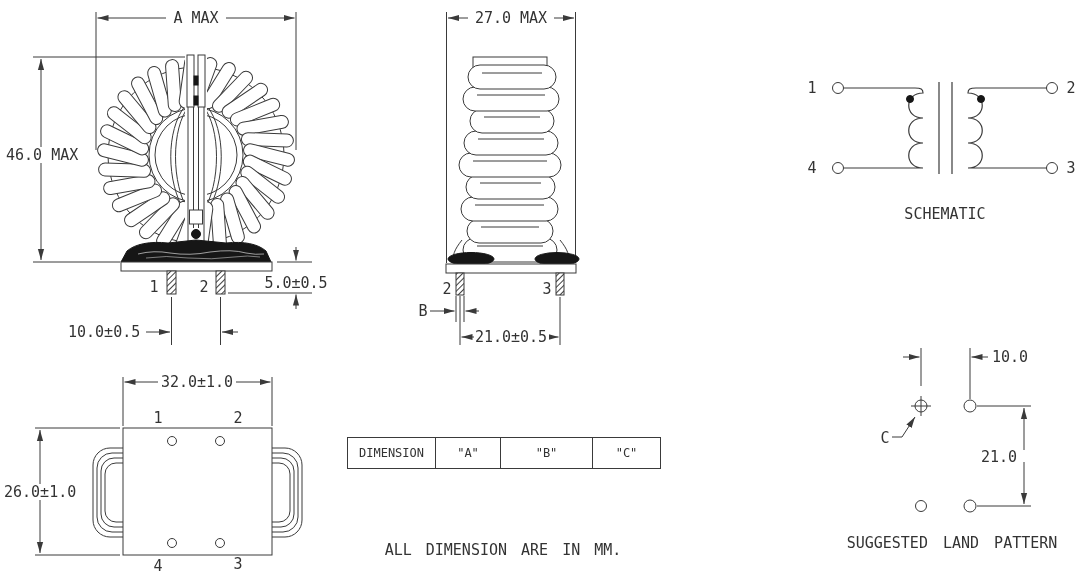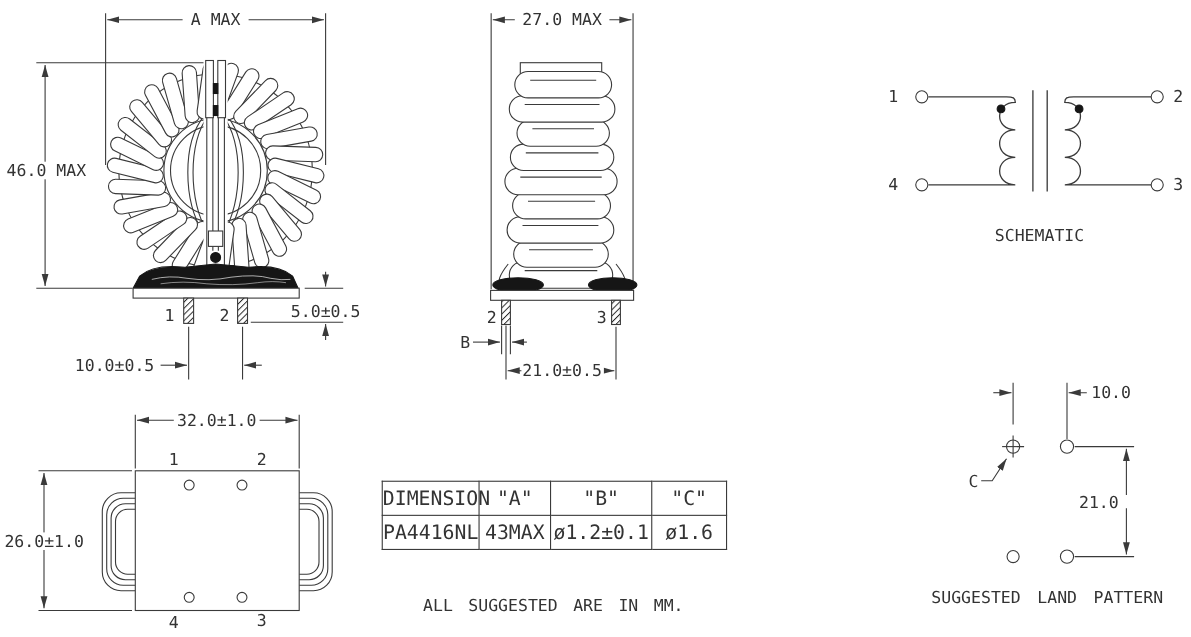--- a/index.html
+++ b/index.html
@@ -9,21 +9,21 @@
   .ln{fill:none;stroke:#3a3a3a;stroke-width:1;}
   .ln2{fill:none;stroke:#3a3a3a;stroke-width:1.2;}
   .fw{fill:#ffffff;stroke:#3a3a3a;stroke-width:1;}
   .dk{fill:#161616;stroke:#161616;}
   .txt{font-family:"DejaVu Sans Mono", monospace;font-size:15px;fill:#333333;}
   .bg{fill:#ffffff;stroke:none;}
   
   #dim-table{position:absolute;left:347px;top:437px;border-collapse:collapse;
              table-layout:fixed;width:313px;}
   #dim-table td,#dim-table th{border:1.4px solid #3a3a3a;height:30px;text-align:center;
-             font-weight:normal;font-size:18px;color:#333;padding:0;white-space:nowrap;}
+             font-weight:normal;font-size:12px;color:#333;padding:0;white-space:nowrap;}
   #table-note{position:absolute;left:340px;top:541px;width:326px;text-align:center;
              font-size:15px;color:#333;word-spacing:5px;white-space:nowrap;}
 </style>
 </head>
 <body>
 
 <div id="page">
 
 <svg width="1083" height="579" viewBox="0 0 1083 579">
   <defs>
@@ -295,23 +295,17 @@
         <col style="width:92px">
         <col style="width:68px">
       </colgroup>
   <tbody>
         <tr>
     <th>DIMENSION</th>
     <th>"A"</th>
     <th>"B"</th>
     <th>"C"</th>
   </tr>
-  <tr>
-    <td>PA4416NL</td>
-    <td>43MAX</td>
-    <td>ø1.2±0.1</td>
-    <td>ø1.6</td>
-  </tr>
 </tbody>
     </table>
-<div id="table-note">ALL SUGGESTED ARE IN MM.</div>
+<div id="table-note">ALL DIMENSION ARE IN MM.</div>
 
 </div>
 
 </body></html>

